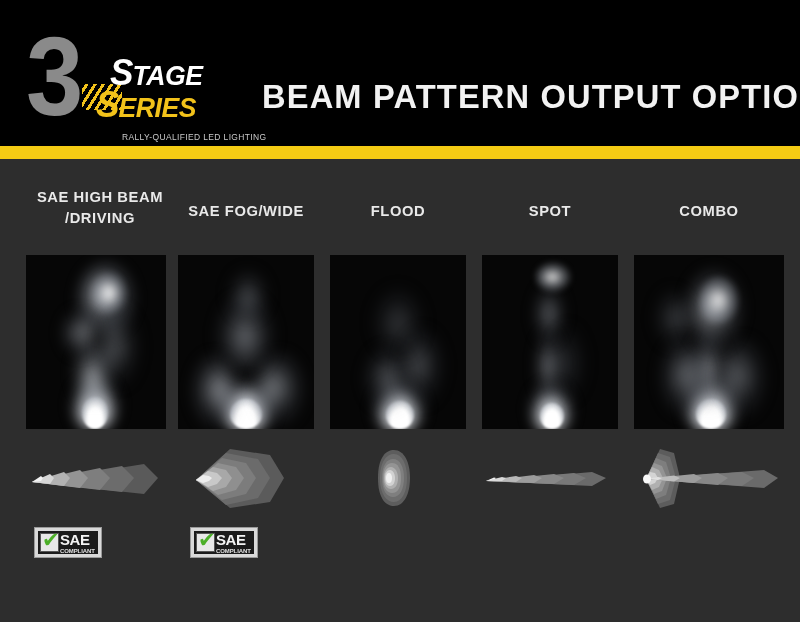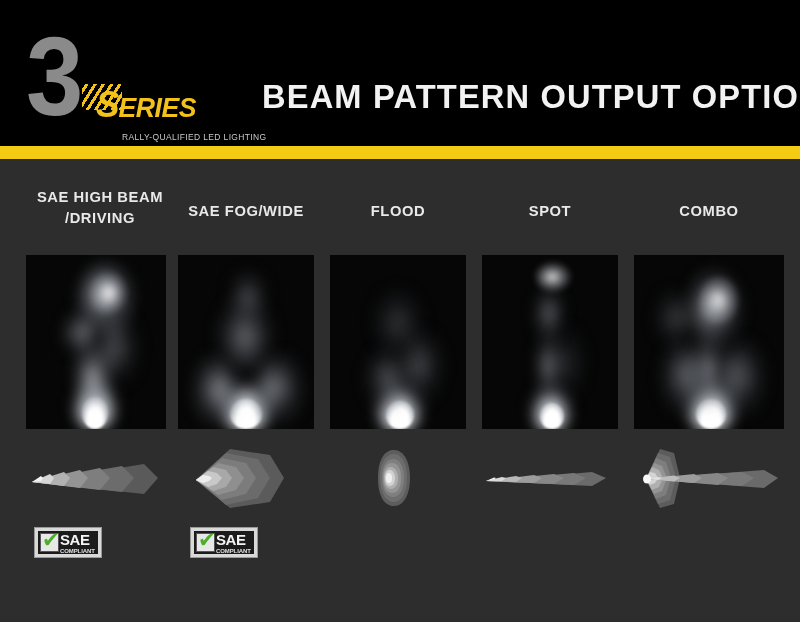--- a/index.html
+++ b/index.html
@@ -247,20 +247,25 @@
 <body>
 
 <div class="page">
 
   <div class="header">
 
     <div class="logo">
       <div class="logo-three">3</div>
       <div class="logo-stripes"></div>
 
+      <div class="logo-stage">
+        <span class="word">
+          <span class="cap-first white-txt">S</span><span class="cap-rest white-txt">TAGE</span>
+        </span>
+      </div>
 
       <div class="logo-series">
         <span class="word">
           <span class="cap-first yellow-txt">S</span><span class="cap-rest yellow-txt">ERIES</span>
         </span>
       </div>
 
       <div class="logo-tagline">RALLY-QUALIFIED LED LIGHTING</div>
     </div>
 

